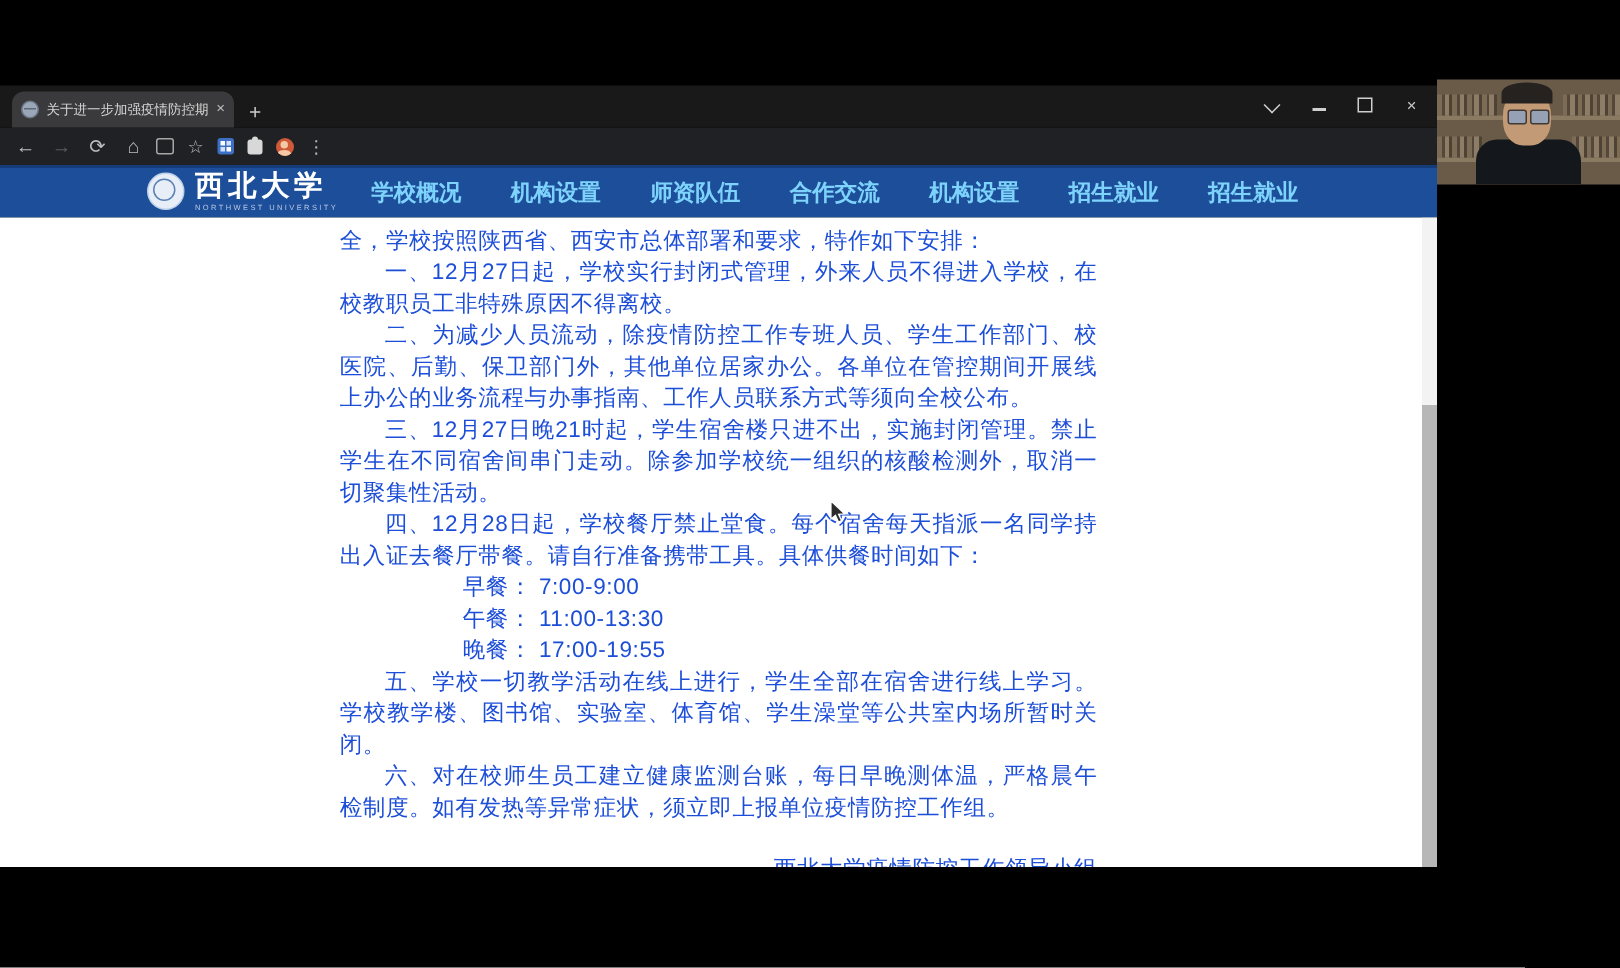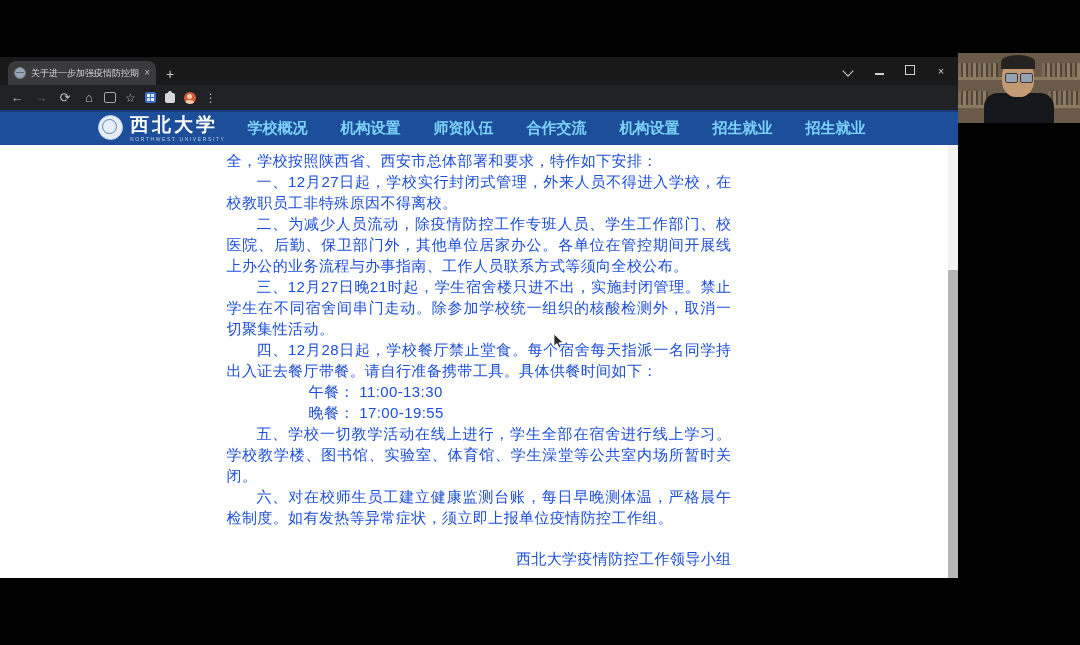--- a/index.html
+++ b/index.html
@@ -130,20 +130,21 @@
     </div>
   </div>
 
   <div class="page">
     <div class="doc">
       <p>全，学校按照陕西省、西安市总体部署和要求，特作如下安排：</p>
       <p class="indent">一、12月27日起，学校实行封闭式管理，外来人员不得进入学校，在校教职员工非特殊原因不得离校。</p>
       <p class="indent">二、为减少人员流动，除疫情防控工作专班人员、学生工作部门、校医院、后勤、保卫部门外，其他单位居家办公。各单位在管控期间开展线上办公的业务流程与办事指南、工作人员联系方式等须向全校公布。</p>
       <p class="indent">三、12月27日晚21时起，学生宿舍楼只进不出，实施封闭管理。禁止学生在不同宿舍间串门走动。除参加学校统一组织的核酸检测外，取消一切聚集性活动。</p>
       <p class="indent">四、12月28日起，学校餐厅禁止堂食。每个宿舍每天指派一名同学持出入证去餐厅带餐。请自行准备携带工具。具体供餐时间如下：</p>
+      <p class="meal">早餐： 7:00-9:00</p>
       <p class="meal">午餐： 11:00-13:30</p>
       <p class="meal">晚餐： 17:00-19:55</p>
       <p class="indent">五、学校一切教学活动在线上进行，学生全部在宿舍进行线上学习。学校教学楼、图书馆、实验室、体育馆、学生澡堂等公共室内场所暂时关闭。</p>
       <p class="indent">六、对在校师生员工建立健康监测台账，每日早晚测体温，严格晨午检制度。如有发热等异常症状，须立即上报单位疫情防控工作组。</p>
       <p class="sig">西北大学疫情防控工作领导小组</p>
 
     </div>
     <div class="scroll-track">
       <div class="scroll-thumb"></div>
     </div>

